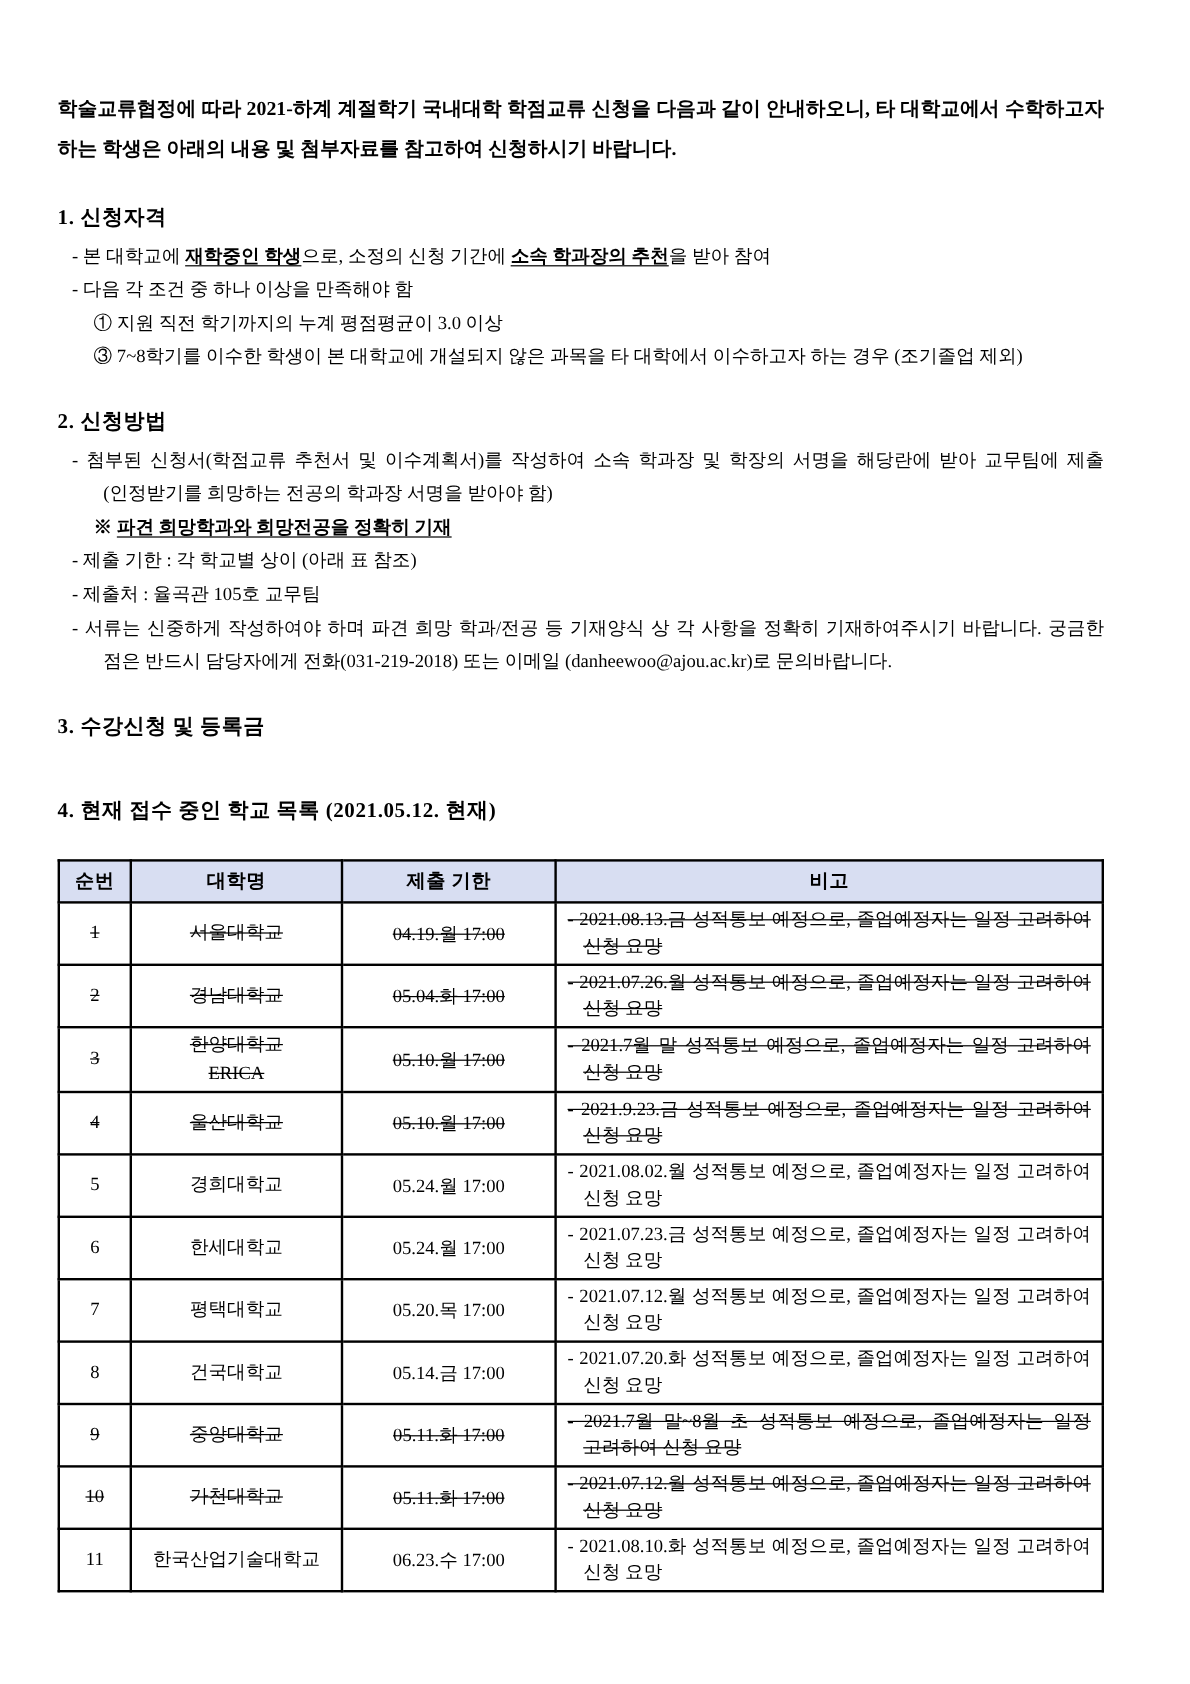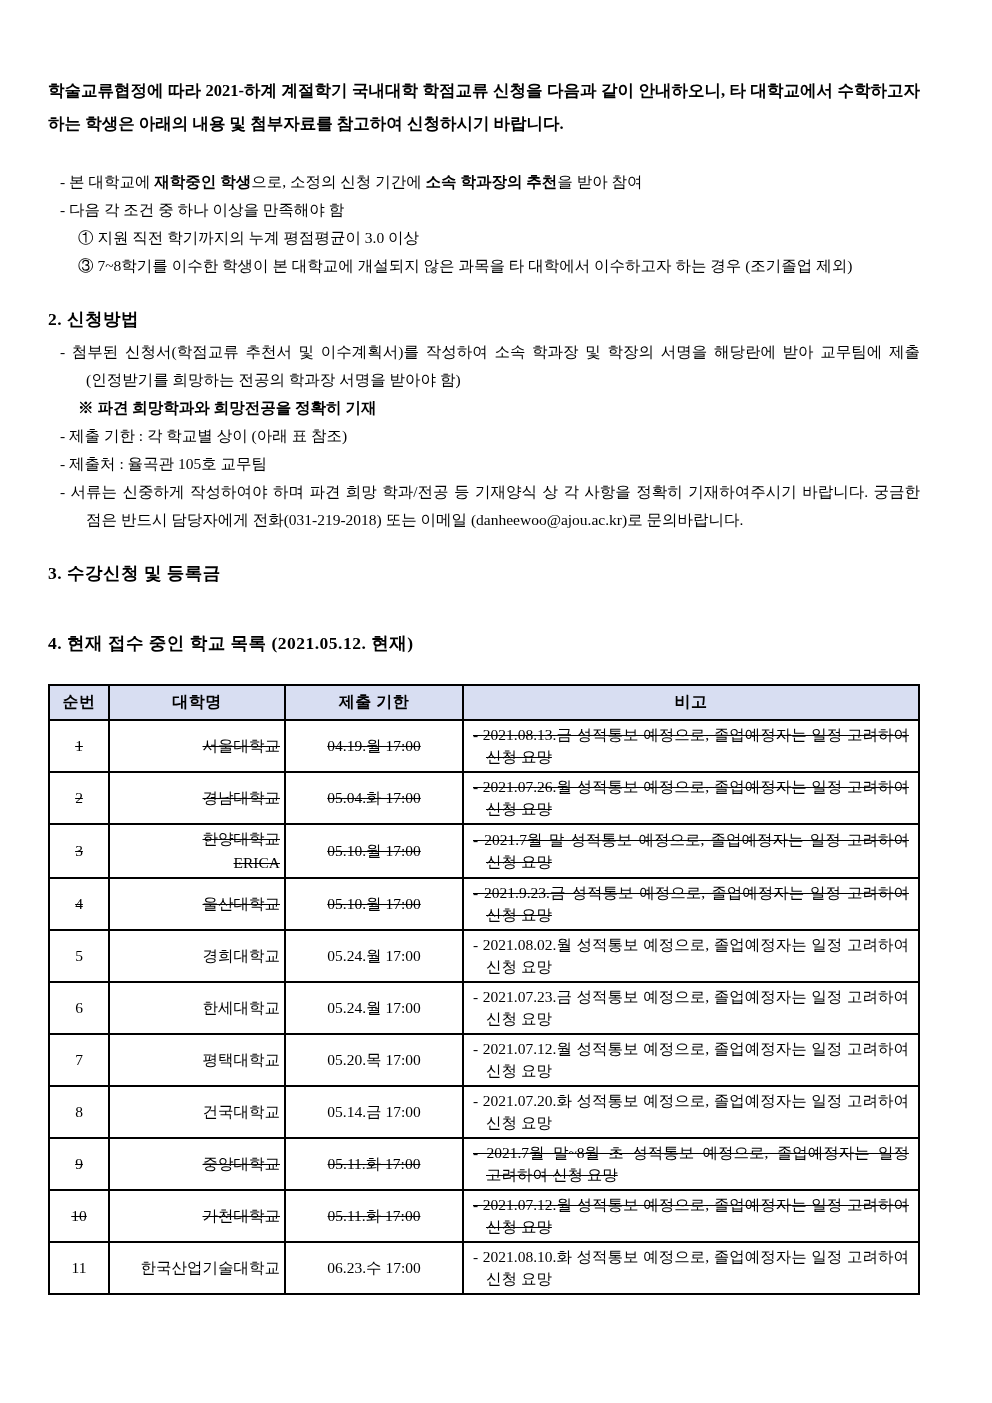--- a/index.html
+++ b/index.html
@@ -39,21 +39,21 @@
   .item {
     font-size: 15.5px;
     line-height: 28px;
     text-align: justify;
     word-break: keep-all;
   }
   .item.dash { padding-left: 38px; text-indent: -26px; }
   .item.circ { padding-left: 58px; text-indent: -28px; }
   .item.note { padding-left: 64px; text-indent: -34px; }
   .item .b { font-weight: 700; }
-  .item .u { text-underline-offset: 3px; }
+  .item .u { text-decoration: underline; text-underline-offset: 3px; }
 
   .schools-table {
     width: 100%;
     border-collapse: collapse;
     table-layout: fixed;
     margin-top: 28px;
   }
   .schools-table th, .schools-table td {
     border: 2px solid var(--border-color, #000);
   }
@@ -65,39 +65,40 @@
     text-align: center;
     letter-spacing: 0.5px;
   }
   .schools-table td {
     font-size: 15.5px;
     height: 46px;
     padding: 2px 4px;
     vertical-align: middle;
   }
   td.center { text-align: center; }
-  td.c-univ { white-space: pre-line; line-height: 24px; text-align: right; }
+  td.c-univ { white-space: pre-line; line-height: 24px; }
   td.c-remark { padding: 3px 9px; }
   .remark-inner {
     line-height: 22px;
     text-align: justify;
     word-break: keep-all;
     padding-left: 13px;
     text-indent: -13px;
   }
   tr.struck td { text-decoration: line-through; }
 </style>
 </head>
 <body>
 
 <div class="page">
 
   <p class="intro">학술교류협정에 따라 2021-하계 계절학기 국내대학 학점교류 신청을 다음과 같이 안내하오니, 타 대학교에서 수학하고자 하는 학생은 아래의 내용 및 첨부자료를 참고하여 신청하시기 바랍니다.</p>
 
   <div class="section sec-1">
+    <h2 class="sec-title">1. 신청자격</h2>
     <div class="items">
         <p class="item dash"><span>- 본 대학교에 </span><span class="b u">재학중인 학생</span><span>으로, 소정의 신청 기간에 </span><span class="b u">소속 학과장의 추천</span><span>을 받아 참여</span></p>
         <p class="item dash"><span>- 다음 각 조건 중 하나 이상을 만족해야 함</span></p>
         <p class="item circ"><span>① 지원 직전 학기까지의 누계 평점평균이 3.0 이상</span></p>
         <p class="item circ"><span>③ 7~8학기를 이수한 학생이 본 대학교에 개설되지 않은 과목을 타 대학에서 이수하고자 하는 경우 (조기졸업 제외)</span></p>
       </div>
   </div>
 
   <div class="section sec-2">
     <h2 class="sec-title">2. 신청방법</h2>

